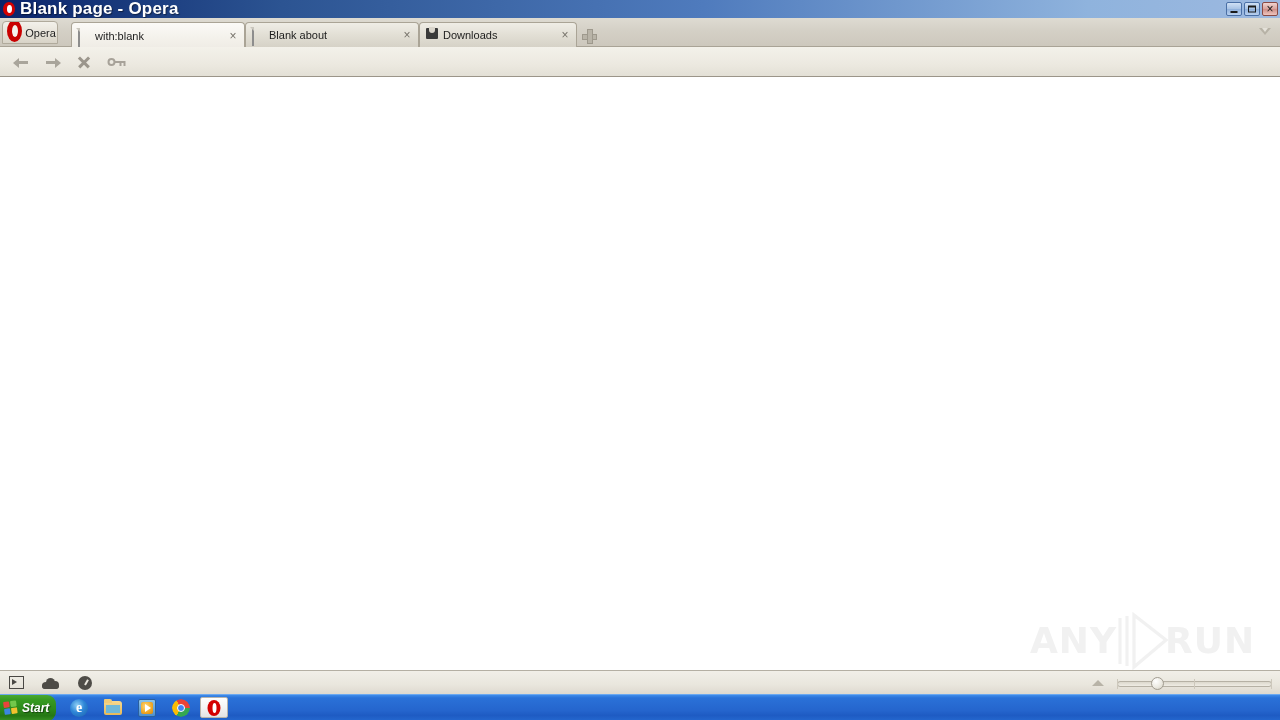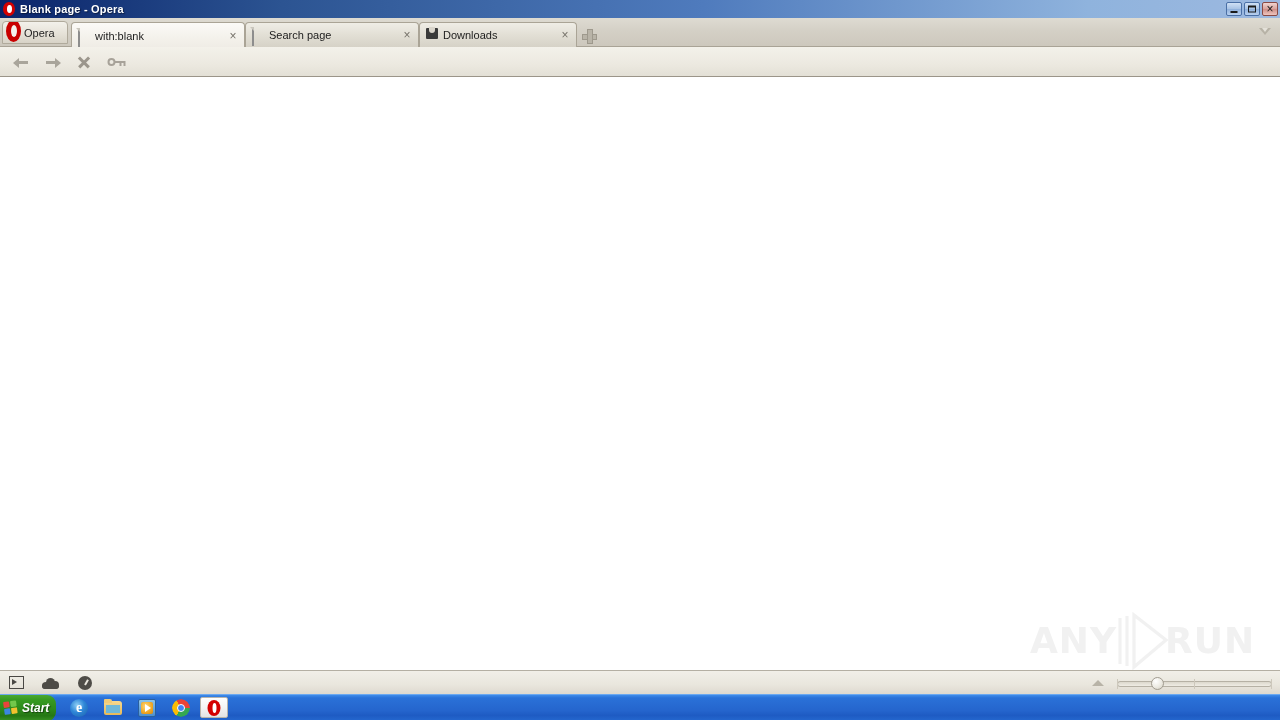--- a/index.html
+++ b/index.html
@@ -43,21 +43,21 @@
     border-radius: 50% / 50%;
   }
   .title-opera-icon .o-inner {
     position: absolute; left: 4.5px; top: 3px;
     width: 5px; height: 8px;
     background: #ffffff;
     border-radius: 50% / 50%;
   }
   .title-text {
     color: #ffffff;
-    font-size: 11px;
+    font-size: 17px;
     font-weight: bold;
     letter-spacing: 0.2px;
     text-shadow: 1px 1px 1px rgba(0,0,0,0.45);
     white-space: nowrap;
   }
   .win-buttons {
     position: absolute;
     right: 2px; top: 2px;
     display: flex;
     gap: 2px;
@@ -107,28 +107,29 @@
     left: 0; top: 18px;
     width: 1280px; height: 29px;
     background: linear-gradient(to bottom, #dedbd2 0%, #d4d0c6 45%, #cdc8bd 100%);
     border-bottom: 1px solid #a9a396;
     box-sizing: border-box;
   }
 
   .opera-menu-btn {
     position: absolute;
     left: 2px; top: 3px;
-    width: 66px; height: 23px;
+    width: 56px; height: 23px;
     background: linear-gradient(to bottom, #f3f1eb 0%, #e6e2d8 55%, #d8d3c7 100%);
     border: 1px solid #b0aa9c;
     border-radius: 4px 4px 0 0;
     display: flex;
     align-items: center;
     box-sizing: border-box;
     padding-left: 2px;
+    justify-content: center;
   }
   .opera-menu-icon {
     width: 17px; height: 21px;
     position: relative;
     margin-right: 2px;
     flex: 0 0 auto;
     overflow: hidden;
   }
   .opera-menu-icon .mo-outer {
     position: absolute; left: 1px; top: -2px;
@@ -756,21 +757,21 @@
     </div>
 
     <div class="tab active" style="left:71px; width:174px;">
       <span class="tab-favicon"><span class="favicon-doc"></span></span>
       <span class="tab-title">with:blank</span>
       <span class="tab-close">×</span>
     </div>
 
     <div class="tab" style="left:245px; width:174px;">
       <span class="tab-favicon"><span class="favicon-doc"></span></span>
-      <span class="tab-title">Search page</span>
+      <span class="tab-title">Blank about</span>
       <span class="tab-close">×</span>
     </div>
 
     <div class="tab" style="left:419px; width:158px;">
       <span class="tab-favicon">
         <span class="favicon-dl"><span class="dl-body"></span><span class="dl-notch"></span></span>
       </span>
       <span class="tab-title">Downloads</span>
       <span class="tab-close">×</span>
     </div>

